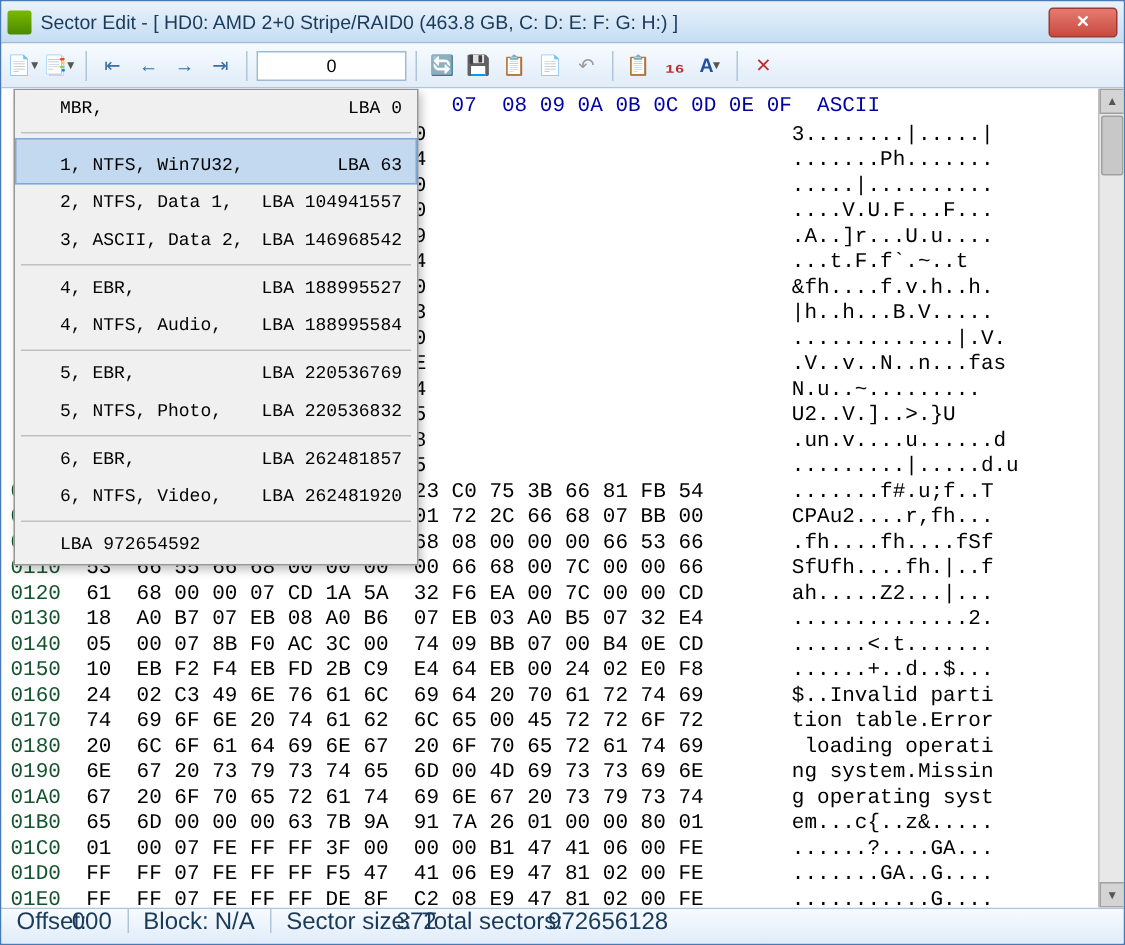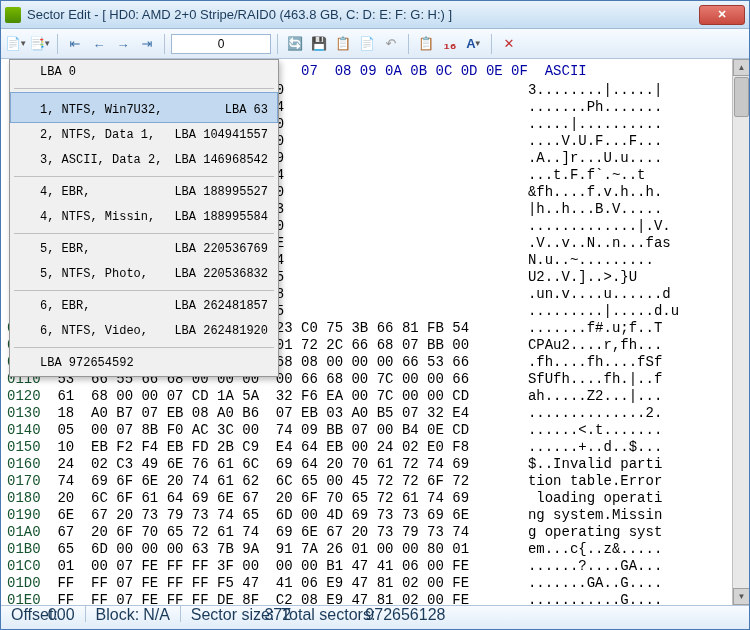--- a/index.html
+++ b/index.html
@@ -177,20 +177,21 @@
     <div class="tb-btn" style="color:#c03030">✕</div>
   </div>
 
   <div class="content">
     <div class="hexarea">
       <div class="hex-header"><span>                                   </span><span>07  08 09 0A 0B 0C 0D 0E 0F  ASCII</span></div>
       <div class="hex-rows" id="hex-rows"><span class="hex-line"><span class="addr">      </span>8E  C0 8E D8 BE 00 7C BF 00                             <span class="ascii-col">3........|.....|</span></span><span class="hex-line"><span class="addr">      </span>06  50 68 1C 06 CB FB B9 04                             <span class="ascii-col">.......Ph.......</span></span><span class="hex-line"><span class="addr">      </span>7C  0B 0F 85 0E 01 83 C5 10                             <span class="ascii-col">.....|..........</span></span><span class="hex-line"><span class="addr">      </span>55  C6 46 11 05 C6 46 10 00                             <span class="ascii-col">....V.U.F...F...</span></span><span class="hex-line"><span class="addr">      </span>5D  72 0F 81 FB 55 AA 75 09                             <span class="ascii-col">.A..]r...U.u....</span></span><span class="hex-line"><span class="addr">      </span>46  10 66 60 80 7E 10 00 74                             <span class="ascii-col">...t.F.f`.~..t</span></span><span class="hex-line"><span class="addr">      </span>66  FF 76 08 68 00 00 68 00                             <span class="ascii-col">&amp;fh....f.v.h..h.</span></span><span class="hex-line"><span class="addr">      </span>B4  42 8A 56 00 8B F4 CD 13                             <span class="ascii-col">|h..h...B.V.....</span></span><span class="hex-line"><span class="addr">      </span>B8  01 02 BB 00 7C 8A 56 00                             <span class="ascii-col">.............|.V.</span></span><span class="hex-line"><span class="addr">      </span>6E  03 CD 13 66 61 73 1C FE                             <span class="ascii-col">.V..v..N..n...fas</span></span><span class="hex-line"><span class="addr">      </span>80  0F 84 8A 00 B2 80 EB 84                             <span class="ascii-col">N.u..~.........</span></span><span class="hex-line"><span class="addr">      </span>13  5D EB 9E 81 3E FE 7D 55                             <span class="ascii-col">U2..V.]..&gt;.}U</span></span><span class="hex-line"><span class="addr">      </span>8D  75 17 FA B0 D1 E6 64 E8                             <span class="ascii-col">.un.v....u......d</span></span><span class="hex-line"><span class="addr">      </span>E8  7C 00 B0 FF E6 64 E8 75                             <span class="ascii-col">.........|.....d.u</span></span><span class="hex-line"><span class="addr">00E0  </span>00  FB B8 00 BB CD 1A 66  23 C0 75 3B 66 81 FB 54       <span class="ascii-col">.......f#.u;f..T</span></span><span class="hex-line"><span class="addr">00F0  </span>43  50 41 75 32 81 F9 02  01 72 2C 66 68 07 BB 00       <span class="ascii-col">CPAu2....r,fh...</span></span><span class="hex-line"><span class="addr">0100  </span>00  66 68 00 02 00 00 66  68 08 00 00 00 66 53 66       <span class="ascii-col">.fh....fh....fSf</span></span><span class="hex-line"><span class="addr">0110  </span>53  66 55 66 68 00 00 00  00 66 68 00 7C 00 00 66       <span class="ascii-col">SfUfh....fh.|..f</span></span><span class="hex-line"><span class="addr">0120  </span>61  68 00 00 07 CD 1A 5A  32 F6 EA 00 7C 00 00 CD       <span class="ascii-col">ah.....Z2...|...</span></span><span class="hex-line"><span class="addr">0130  </span>18  A0 B7 07 EB 08 A0 B6  07 EB 03 A0 B5 07 32 E4       <span class="ascii-col">..............2.</span></span><span class="hex-line"><span class="addr">0140  </span>05  00 07 8B F0 AC 3C 00  74 09 BB 07 00 B4 0E CD       <span class="ascii-col">......&lt;.t.......</span></span><span class="hex-line"><span class="addr">0150  </span>10  EB F2 F4 EB FD 2B C9  E4 64 EB 00 24 02 E0 F8       <span class="ascii-col">......+..d..$...</span></span><span class="hex-line"><span class="addr">0160  </span>24  02 C3 49 6E 76 61 6C  69 64 20 70 61 72 74 69       <span class="ascii-col">$..Invalid parti</span></span><span class="hex-line"><span class="addr">0170  </span>74  69 6F 6E 20 74 61 62  6C 65 00 45 72 72 6F 72       <span class="ascii-col">tion table.Error</span></span><span class="hex-line"><span class="addr">0180  </span>20  6C 6F 61 64 69 6E 67  20 6F 70 65 72 61 74 69       <span class="ascii-col"> loading operati</span></span><span class="hex-line"><span class="addr">0190  </span>6E  67 20 73 79 73 74 65  6D 00 4D 69 73 73 69 6E       <span class="ascii-col">ng system.Missin</span></span><span class="hex-line"><span class="addr">01A0  </span>67  20 6F 70 65 72 61 74  69 6E 67 20 73 79 73 74       <span class="ascii-col">g operating syst</span></span><span class="hex-line"><span class="addr">01B0  </span>65  6D 00 00 00 63 7B 9A  91 7A 26 01 00 00 80 01       <span class="ascii-col">em...c{..z&amp;.....</span></span><span class="hex-line"><span class="addr">01C0  </span>01  00 07 FE FF FF 3F 00  00 00 B1 47 41 06 00 FE       <span class="ascii-col">......?....GA...</span></span><span class="hex-line"><span class="addr">01D0  </span>FF  FF 07 FE FF FF F5 47  41 06 E9 47 81 02 00 FE       <span class="ascii-col">.......GA..G....</span></span><span class="hex-line"><span class="addr">01E0  </span>FF  FF 07 FE FF FF DE 8F  C2 08 E9 47 81 02 00 FE       <span class="ascii-col">...........G....</span></span></div>
 
       <div class="dropdown" id="dropdown">
           <div class="dd-item">
+            <span class="label">MBR,</span>
             <span class="lba">LBA 0</span>
           </div>
           <div class="dd-sep"></div>
           <div class="dd-item sel">
             <span class="label">1, NTFS, Win7U32,</span>
             <span class="lba">LBA 63</span>
           </div>
           <div class="dd-item">
             <span class="label">2, NTFS, Data 1,</span>
             <span class="lba">LBA 104941557</span>
@@ -198,21 +199,21 @@
           <div class="dd-item">
             <span class="label">3, ASCII, Data 2,</span>
             <span class="lba">LBA 146968542</span>
           </div>
           <div class="dd-sep"></div>
           <div class="dd-item">
             <span class="label">4, EBR,</span>
             <span class="lba">LBA 188995527</span>
           </div>
           <div class="dd-item">
-            <span class="label">4, NTFS, Missin,</span>
+            <span class="label">4, NTFS, Audio,</span>
             <span class="lba">LBA 188995584</span>
           </div>
           <div class="dd-sep"></div>
           <div class="dd-item">
             <span class="label">5, EBR,</span>
             <span class="lba">LBA 220536769</span>
           </div>
           <div class="dd-item">
             <span class="label">5, NTFS, Photo,</span>
             <span class="lba">LBA 220536832</span>

